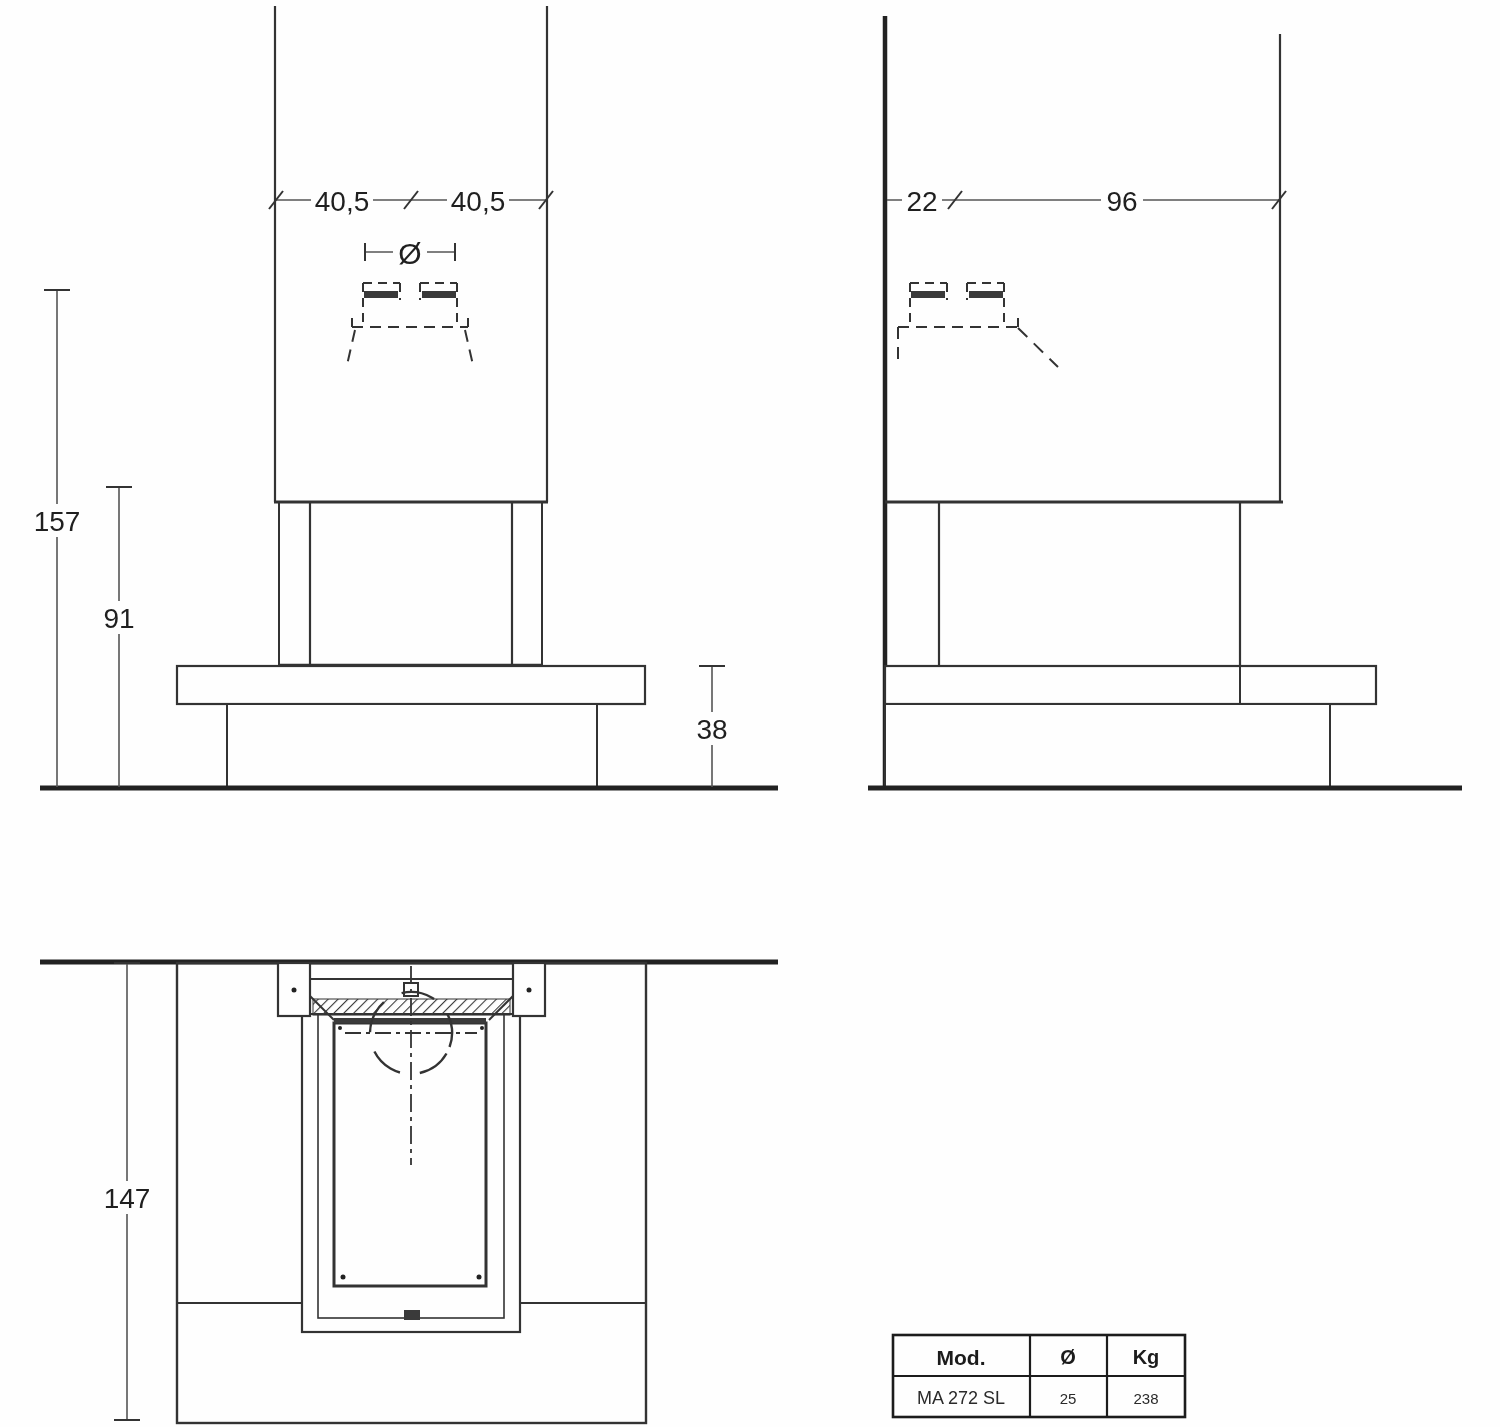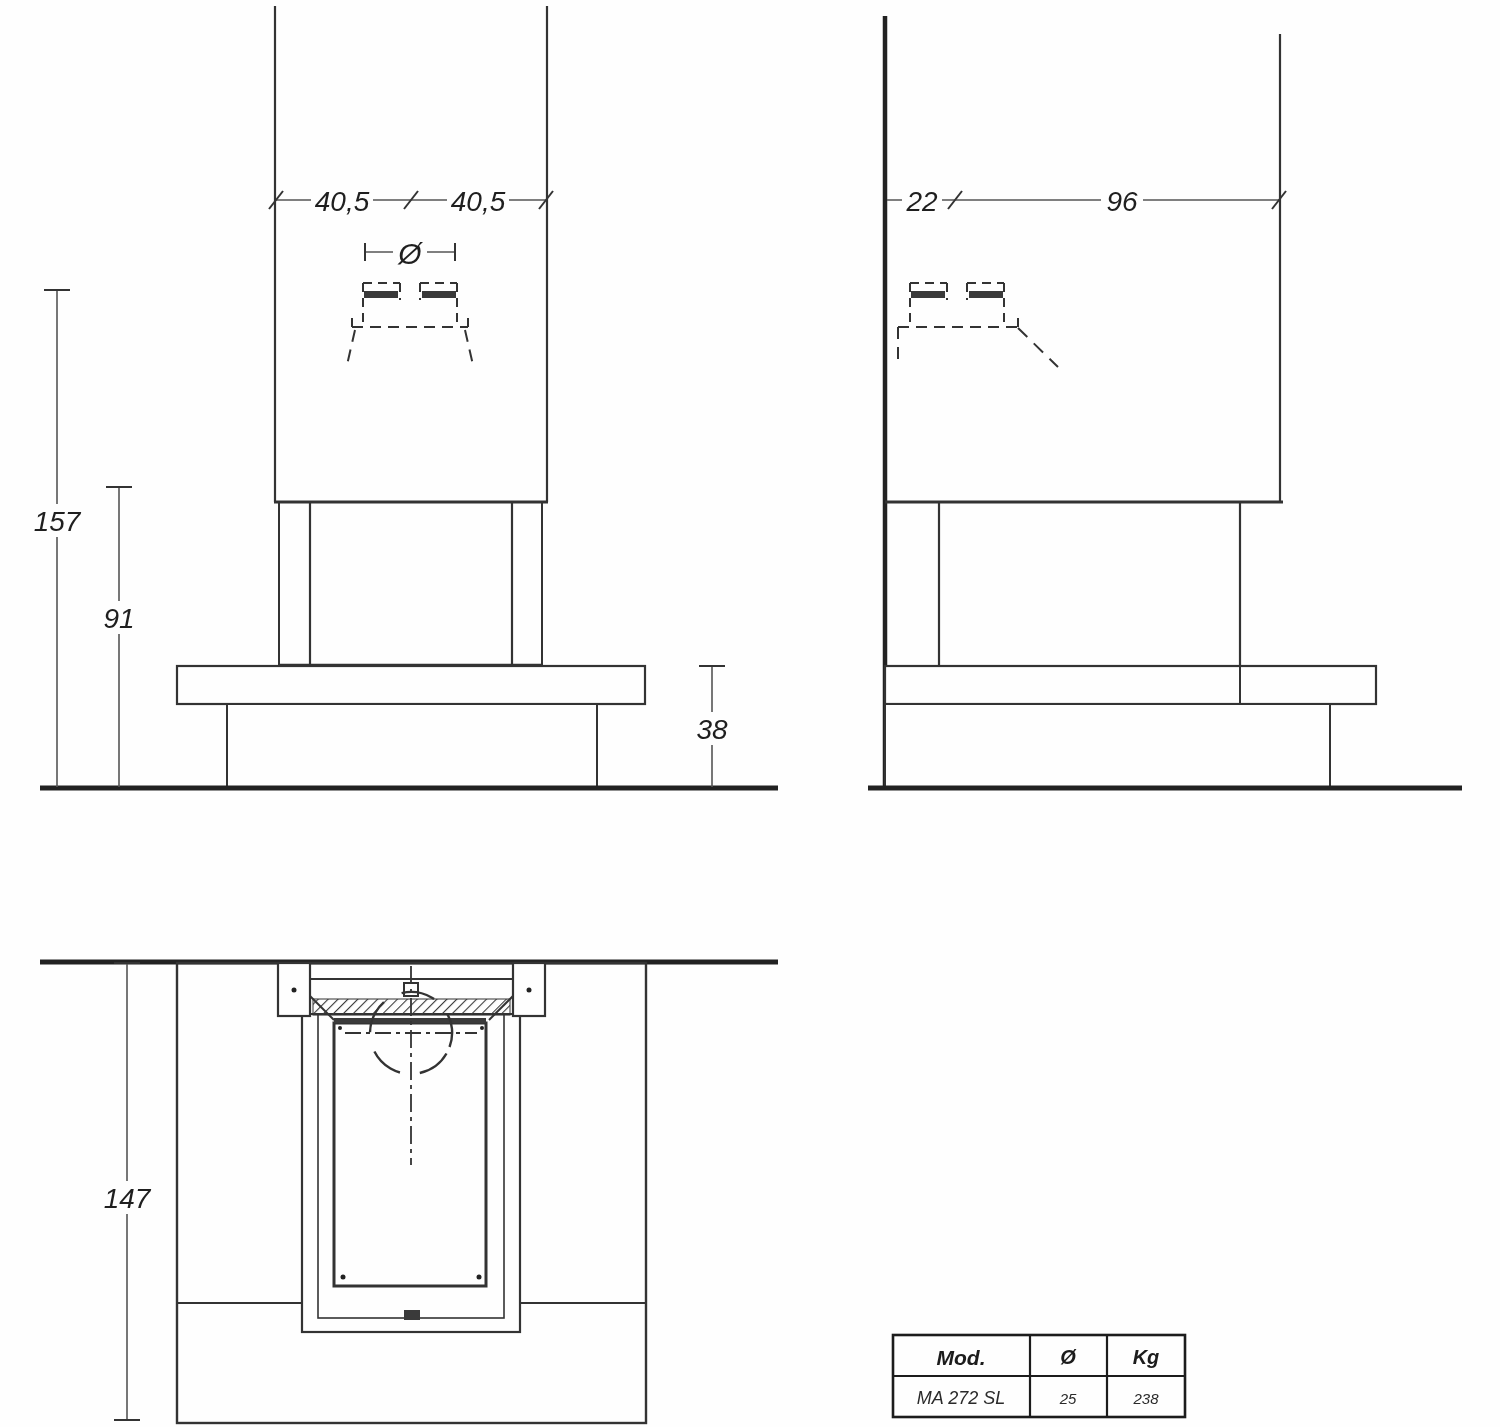--- a/index.html
+++ b/index.html
@@ -2,21 +2,20 @@
 <html><head>
 <meta charset="utf-8">
 <style>
   html,body{margin:0;padding:0;background:#ffffff;}
   .canvas{
     position:relative;
     width:1500px;height:1427px;
     background:#fefefe;
     font-family:"Liberation Sans", sans-serif;
     overflow:hidden;
-    font-style:italic;
   }
   svg{display:block;}
   .dim-text{fill:#1f1f1f;font-size:28px;font-family:"Liberation Sans",sans-serif;}
   .tbl-head{fill:#1c1c1c;font-size:21px;font-weight:bold;font-family:"Liberation Sans",sans-serif;}
   .tbl-head2{fill:#1c1c1c;font-size:20px;font-weight:bold;font-family:"Liberation Sans",sans-serif;}
   .tbl-cell{fill:#2a2a2a;font-size:18px;font-family:"Liberation Sans",sans-serif;}
   .tbl-cell-num{fill:#2a2a2a;font-size:15px;font-family:"Liberation Sans",sans-serif;}
   text{text-anchor:middle;dominant-baseline:central;}
 </style>
 </head>

